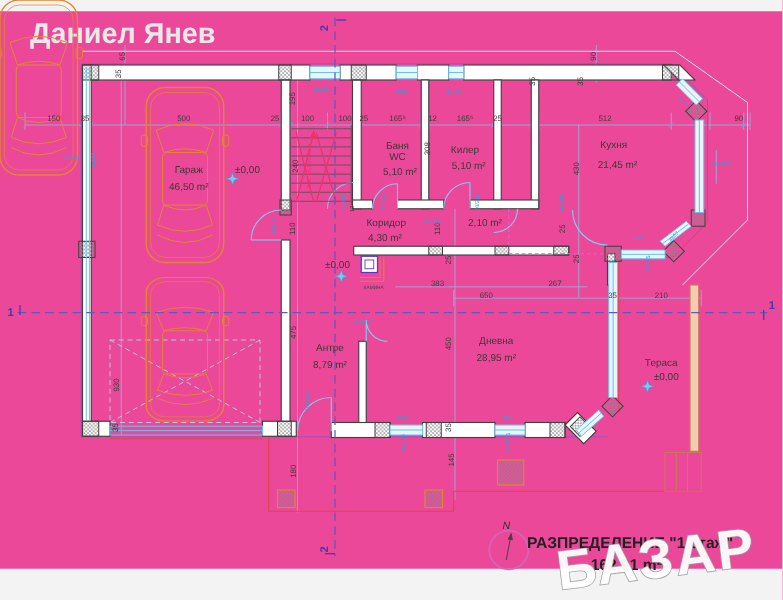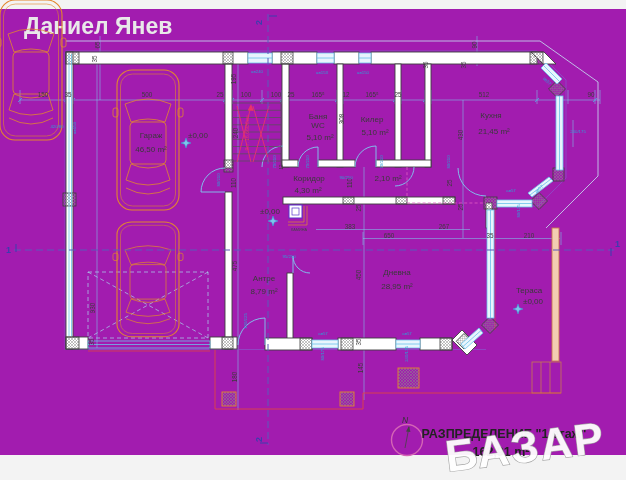--- a/index.html
+++ b/index.html
@@ -1,16 +1,16 @@
 <!DOCTYPE html>
 <html><head>
 <meta charset="utf-8">
 <style>
   html,body{margin:0;padding:0;background:#fff;}
-  #stage{position:relative;width:626px;height:480px;background:#a21caf;overflow:hidden;
+  #stage{position:relative;width:626px;height:480px;background:#ec4899;overflow:hidden;
          font-family:"Liberation Sans",sans-serif;}
   svg text{font-family:"Liberation Sans",sans-serif;}
   .room-name{fill:#3a3a3a;font-size:8px;}
   .room-area{fill:#3a3a3a;font-size:8px;}
   .sec-label{fill:#3d3dae;font-size:9px;font-weight:bold;}
   .title-main{fill:#222;font-size:12.5px;font-weight:bold;}
   .title-area{fill:#222;font-size:12.5px;font-weight:bold;}
   .wm-name{fill:#e9e9e9;font-size:23px;font-weight:bold;}
   .wm-logo{fill:#ffffff;stroke:#a0a0a0;stroke-width:1.3px;font-size:44px;font-weight:bold;
            paint-order:stroke;letter-spacing:2px;opacity:.95;}

